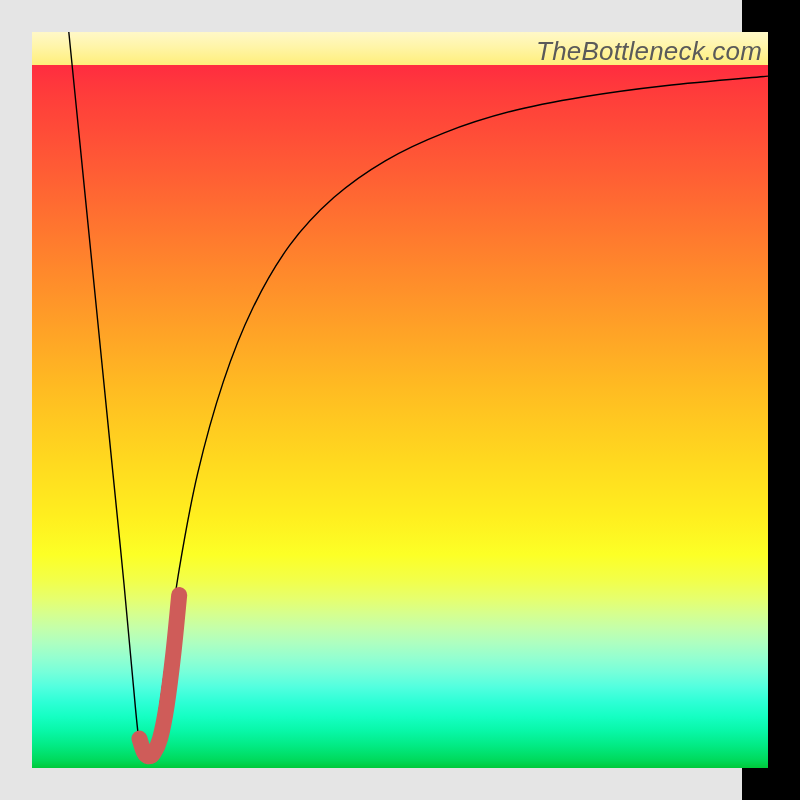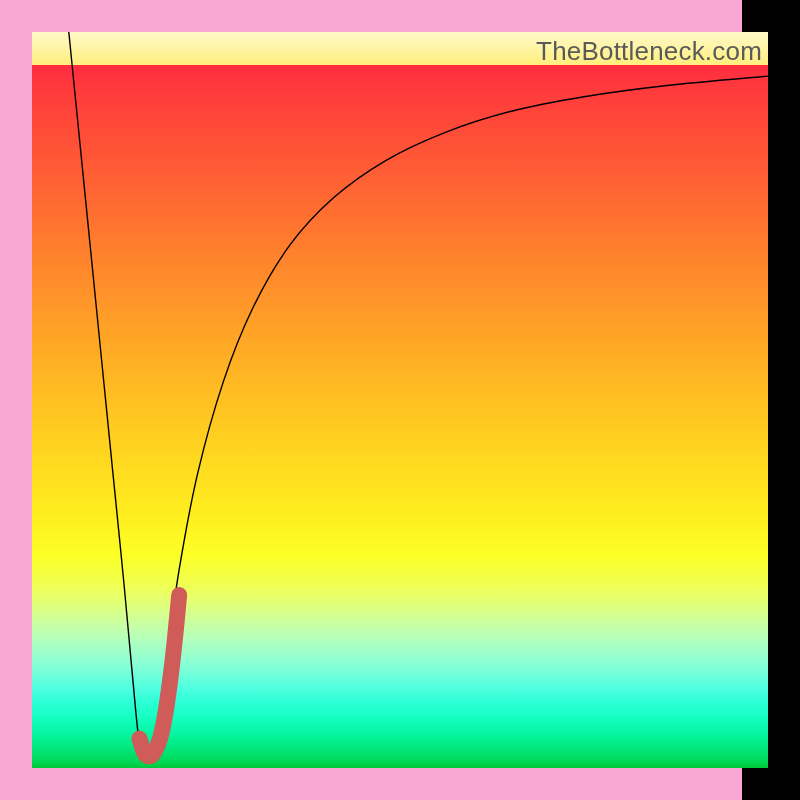--- a/index.html
+++ b/index.html
@@ -9,21 +9,22 @@
     height: 800px;
     overflow: hidden;
     background: #000;
     font-family: Arial, Helvetica, sans-serif;
   }
   .frame {
     position: absolute;
     top: 0; left: 0;
     width: 742px;
     height: 800px;
-    background: #f9a8d4;
+    background: #e5e5e5;
+    font-style: italic;
   }
   .plot {
     position: absolute;
     top: 32px;
     left: 32px;
     width: 736px;
     height: 736px;
     overflow: hidden;
   }
   .gradient {

